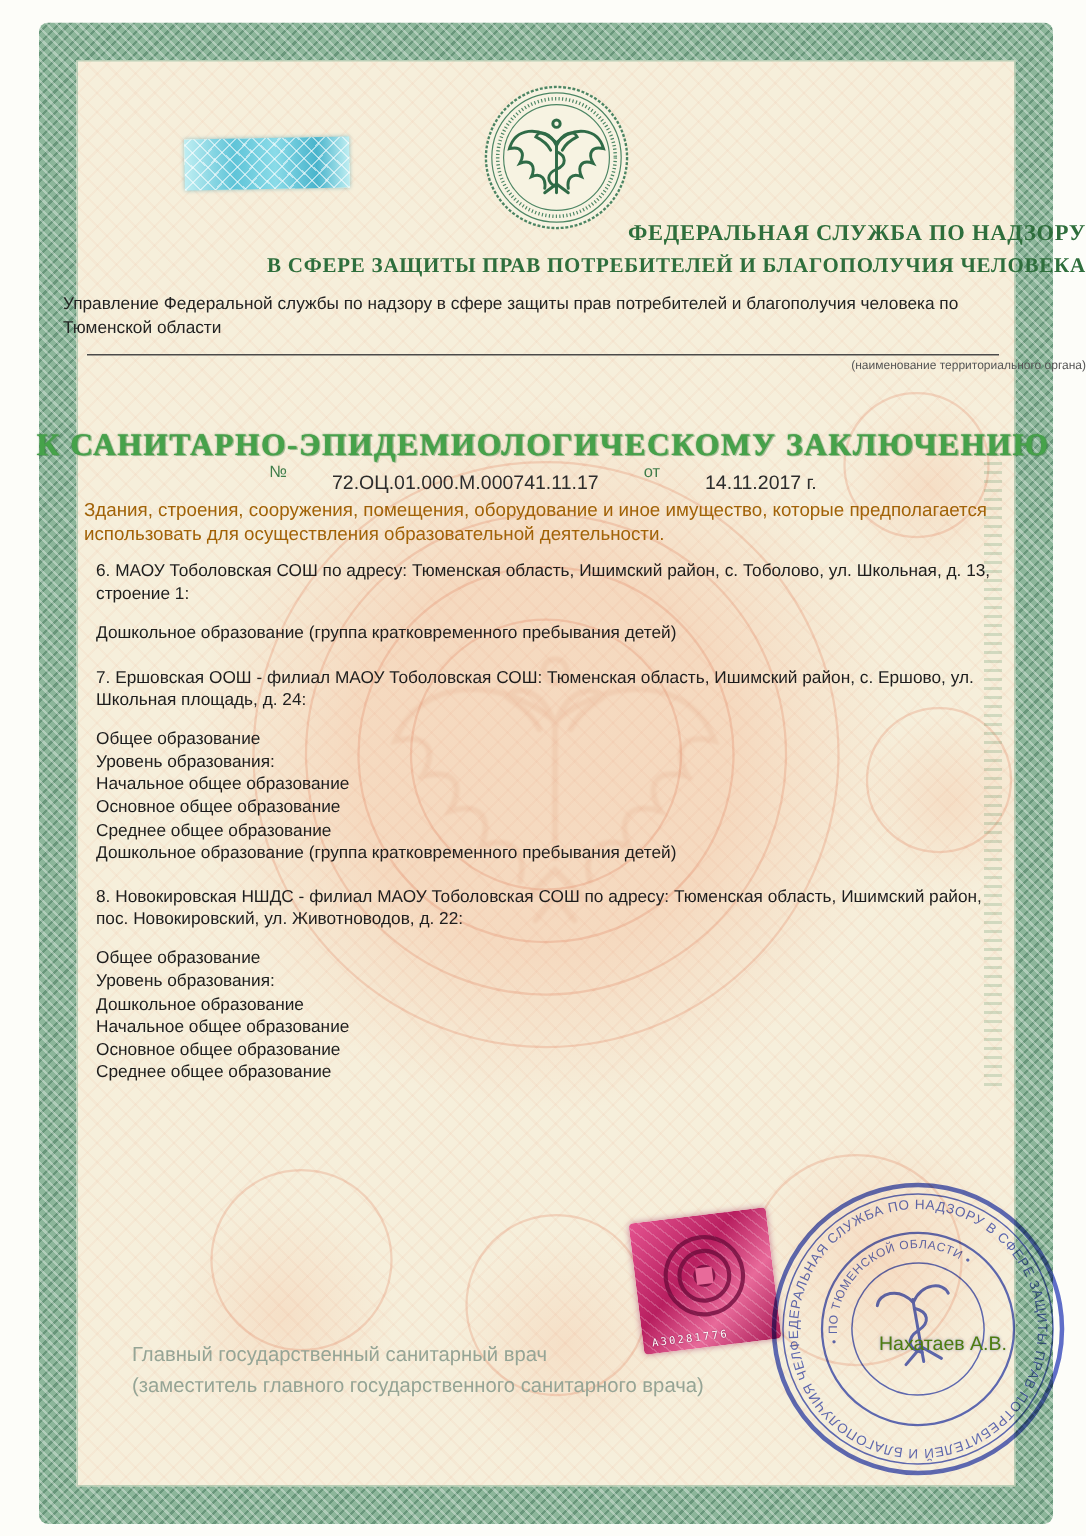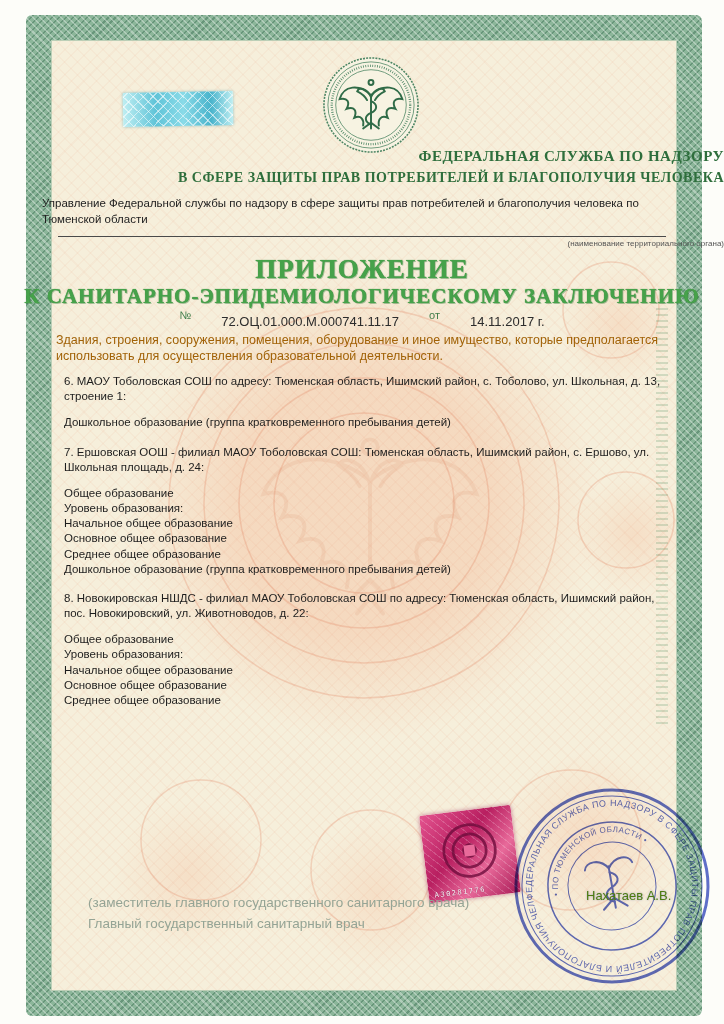--- a/index.html
+++ b/index.html
@@ -141,21 +141,20 @@
       <path d="M42 74 L50 68 L58 74"></path>
     </g>
   </svg>
 
   <div class="service1">ФЕДЕРАЛЬНАЯ СЛУЖБА ПО НАДЗОРУ</div>
   <div class="service2">В СФЕРЕ ЗАЩИТЫ ПРАВ ПОТРЕБИТЕЛЕЙ И БЛАГОПОЛУЧИЯ ЧЕЛОВЕКА</div>
   <div class="territorial">Управление Федеральной службы по надзору в сфере защиты прав потребителей и благополучия человека по Тюменской области</div>
   <div class="rule"></div>
   <div class="caption">(наименование территориального органа)</div>
 
-  <div class="title1">ПРИЛОЖЕНИЕ</div>
   <div class="title2">К САНИТАРНО-ЭПИДЕМИОЛОГИЧЕСКОМУ ЗАКЛЮЧЕНИЮ</div>
 
   <div class="numrow">
     <span class="lbl">№</span>
     <span class="val">72.ОЦ.01.000.М.000741.11.17</span>
     <span class="lbl">от</span>
     <span class="val">14.11.2017 г.</span>
   </div>
 
   <div class="subject">Здания, строения, сооружения, помещения, оборудование и иное имущество, которые предполагается использовать для осуществления образовательной деятельности.</div>
@@ -171,20 +170,21 @@
       <div class="line">Уровень образования:</div>
       <div class="line">Начальное общее образование</div>
       <div class="line">Основное общее образование</div>
       <div class="line">Среднее общее образование</div>
       <div class="line">Дошкольное образование (группа кратковременного пребывания детей)</div>
     </div>
     <div class="item">
       <div class="heading">8. Новокировская НШДС - филиал МАОУ Тоболовская СОШ по адресу: Тюменская область, Ишимский район, пос. Новокировский, ул. Животноводов, д. 22:</div>
       <div class="line">Общее образование</div>
       <div class="line">Уровень образования:</div>
+      <div class="line">Дошкольное образование</div>
       <div class="line">Начальное общее образование</div>
       <div class="line">Основное общее образование</div>
       <div class="line">Среднее общее образование</div>
     </div>
   </div>
 
   <div class="holo-pink">
     <svg viewBox="0 0 100 100">
       <g fill="none" stroke="rgba(110,12,60,.8)" stroke-width="3">
         <circle cx="50" cy="44" r="28"></circle>
@@ -216,18 +216,18 @@
     <g stroke="#4455c4" fill="none" stroke-width="2" stroke-linecap="round">
       <path d="M100 80 L100 122"></path>
       <path d="M100 86 c9 4 9 11 0 15 c-9 4 -9 11 0 15"></path>
       <path d="M88 122 L100 112 L112 122"></path>
       <path d="M100 82 C92 70 78 72 76 80"></path>
       <path d="M100 82 C108 70 122 72 124 80"></path>
     </g>
   </svg>
 
   <div class="footer">
+    <div>Главный государственный санитарный врач</div>
     <div>(заместитель главного государственного санитарного врача)</div>
-    <div>Главный государственный санитарный врач</div>
   </div>
   <div class="sign-name">Нахатаев А.В.</div>
 
 </div>
 
 </body></html>

